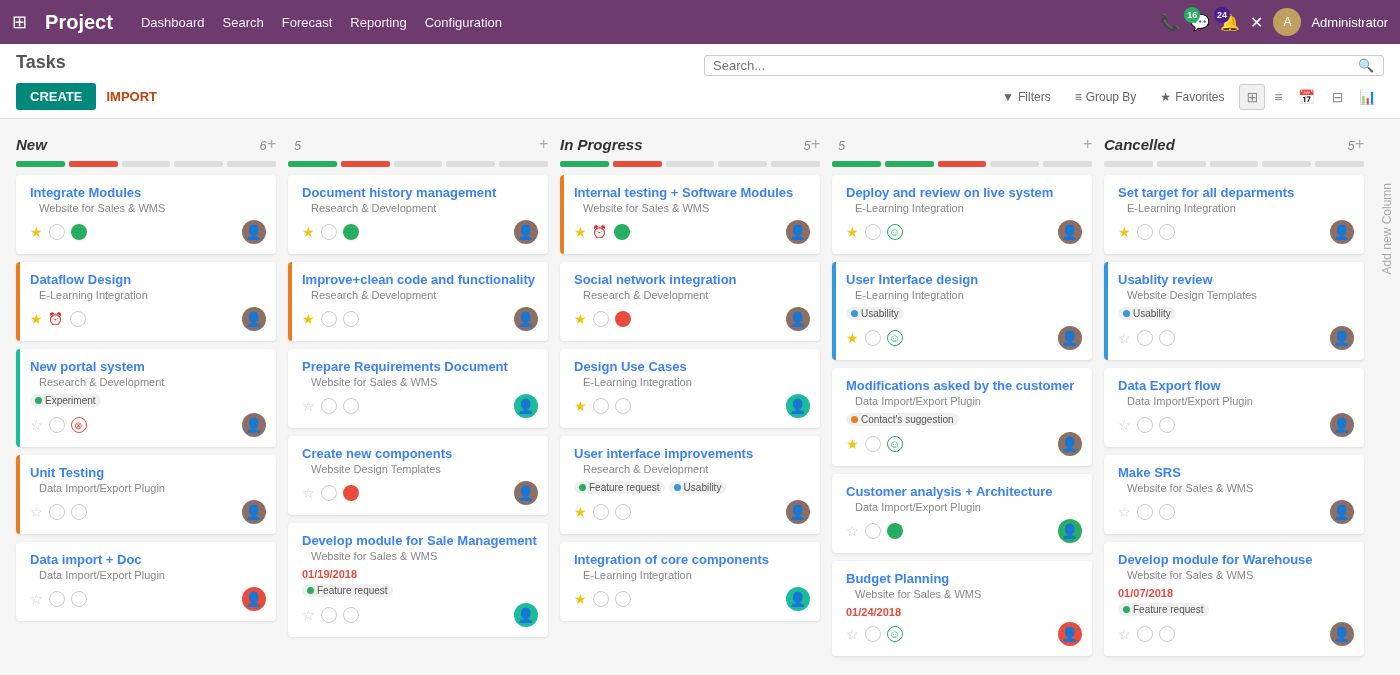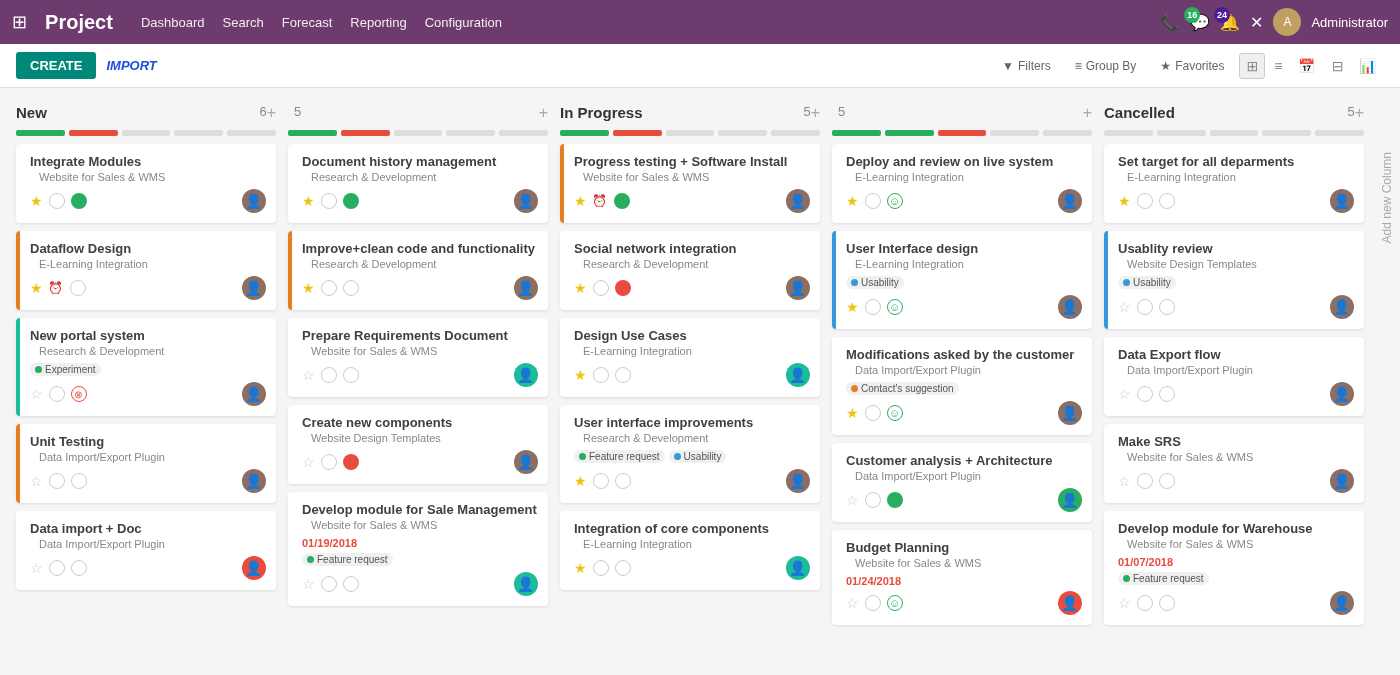--- a/index.html
+++ b/index.html
@@ -53,25 +53,24 @@
       border: none;
       padding: 6px 14px;
       border-radius: 3px;
       font-weight: bold;
       font-size: 13px;
       cursor: pointer;
     }
     .btn-import {
       background: none;
       border: none;
-      color: #1d4ed8;
+      color: #c2410c;
       font-weight: bold;
       font-size: 13px;
       cursor: pointer;
-      font-style: italic;
     }
     .search-bar-wrap {
       margin-left: auto;
       display: flex;
       align-items: center;
       border: 1px solid #ccc;
       border-radius: 3px;
       background: #fff;
       padding: 2px 8px;
       width: 680px;
@@ -114,22 +113,23 @@
       align-items: flex-start;
     }
     .kanban-col {
       width: 260px;
       min-width: 260px;
       margin-right: 12px;
       flex-shrink: 0;
     }
     .col-header {
       display: flex;
-      align-items: flex-start;
+      align-items: flex-end;
       margin-bottom: 8px;
+      font-style: italic;
     }
     .col-title { font-size: 15px; font-weight: 600; color: #333; flex: 1; }
     .col-count { font-size: 13px; color: #888; margin-left: 6px; }
     .col-add { color: #aaa; cursor: pointer; font-size: 16px; margin-left: auto; text-decoration: none; }
     .col-progress {
       display: flex;
       gap: 4px;
       margin-bottom: 8px;
       height: 6px;
     }
@@ -144,21 +144,21 @@
       padding: 10px;
       cursor: pointer;
       position: relative;
     }
     .card-left-border {
       position: absolute;
       left: 0; top: 0; bottom: 0;
       width: 4px;
       border-radius: 4px 0 0 4px;
     }
-    .card-title { font-weight: 600; font-size: 13px; color: #404040; margin-bottom: 2px; margin-left: 4px; }
+    .card-title { font-weight: 600; font-size: 13px; color: #3b82f6; margin-bottom: 2px; margin-left: 4px; }
     .card-subtitle { font-size: 11px; color: #888; margin-bottom: 6px; margin-left: 13px; }
     .card-date { font-size: 11px; color: #e74c3c; font-weight: 600; margin-bottom: 4px; margin-left: 4px; }
     .card-tags { display: flex; gap: 4px; flex-wrap: wrap; margin-bottom: 6px; margin-left: 4px; }
     .tag {
       display: flex; align-items: center; gap: 3px;
       font-size: 10px; padding: 1px 5px; border-radius: 10px;
       background: #f0f0f0; color: #555;
     }
     .tag-dot { width: 7px; height: 7px; border-radius: 50%; display: inline-block; }
     .card-footer {
@@ -203,20 +203,27 @@
       <span style="font-size:16px;">🔔</span>
       <span class="badge badge-blue" style="background:#4c1d95; color:#fff; font-size:9px; position:absolute; top:-6px; right:-6px; width:16px; height:16px; border-radius:50%; display:flex; align-items:center; justify-content:center;">24</span>
     </div>
     <span style="font-size:16px; color:#fff;">✕</span>
     <div class="avatar-circle">A</div>
     <span style="font-size:13px;">Administrator</span>
   </div>
 </nav>
 
 <div class="page-header">
+  <div style="display:flex; align-items:center; margin-bottom:4px;">
+    <h1 class="page-title">Tasks</h1>
+    <div class="search-bar-wrap">
+      <input type="text" placeholder="Search..." style="">
+      <span style="color:#aaa;">🔍</span>
+    </div>
+  </div>
   <div class="page-actions">
     <button class="btn-create">CREATE</button>
     <button class="btn-import">IMPORT</button>
     <div style="margin-left:auto; display:flex; gap:6px; align-items:center;">
       <button class="toolbar-btn">
         <span>▼</span>
         <span>Filters</span>
       </button>
       <button class="toolbar-btn">
         <span>≡</span>
@@ -389,21 +396,21 @@
       <div class="col-progress">
         <div class="progress-seg" style="background: rgb(39, 174, 96);"></div>
         <div class="progress-seg" style="background: rgb(231, 76, 60);"></div>
         <div class="progress-seg" style="background: rgb(221, 221, 221);"></div>
         <div class="progress-seg" style="background: rgb(221, 221, 221);"></div>
         <div class="progress-seg" style="background: rgb(221, 221, 221);"></div>
       </div>
       <div class="kanban-cards">
         <div class="kanban-card">
           <div class="card-left-border" style="background: rgb(230, 126, 34);"></div>
-          <div class="card-title">Progress testing + Software Install</div>
+          <div class="card-title">Internal testing + Software Modules</div>
           <div class="card-subtitle">Website for Sales &amp; WMS</div>
           <div class="card-footer">
             <span style="color: rgb(241, 196, 15); font-size: 14px;">★</span>
             <span style="font-size: 12px; color: rgb(230, 126, 34);">⏰</span>
             <span style="width: 16px; height: 16px; border-radius: 50%; background: rgb(39, 174, 96); display: inline-block;"></span>
             <span class="mini-avatar brown-bg" style="margin-left: auto; font-size: 14px;">👤</span>
           </div>
         </div>
         <div class="kanban-card">
           <div class="card-title">Social network integration</div>

